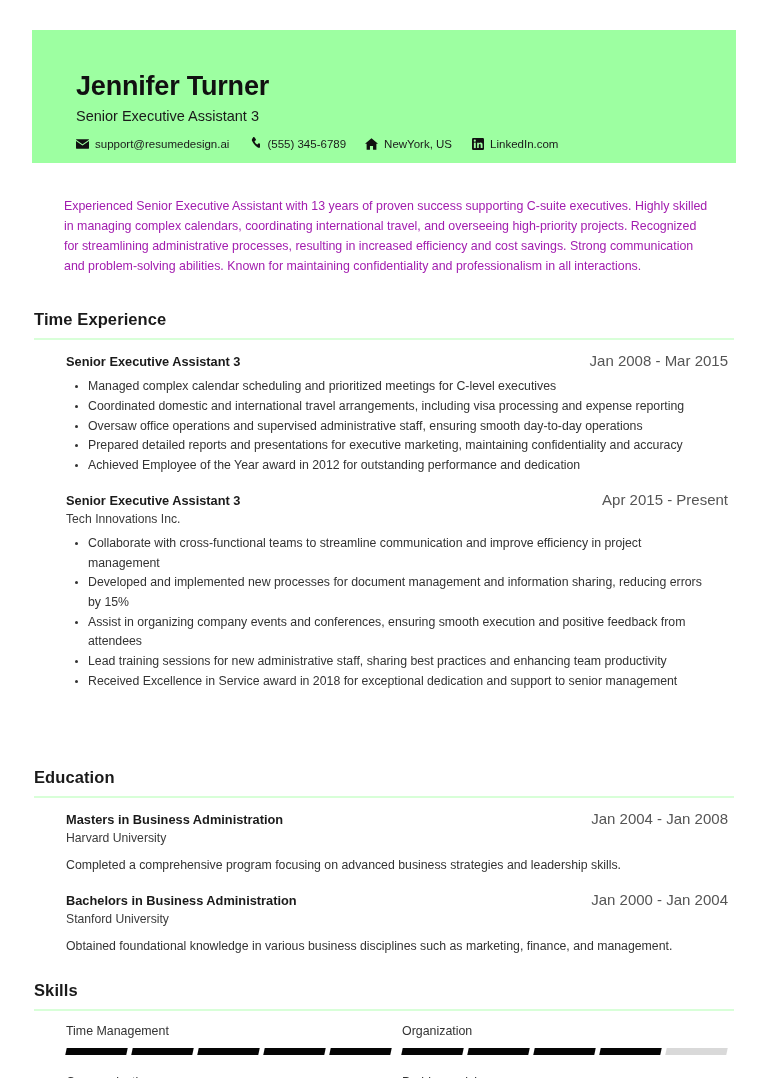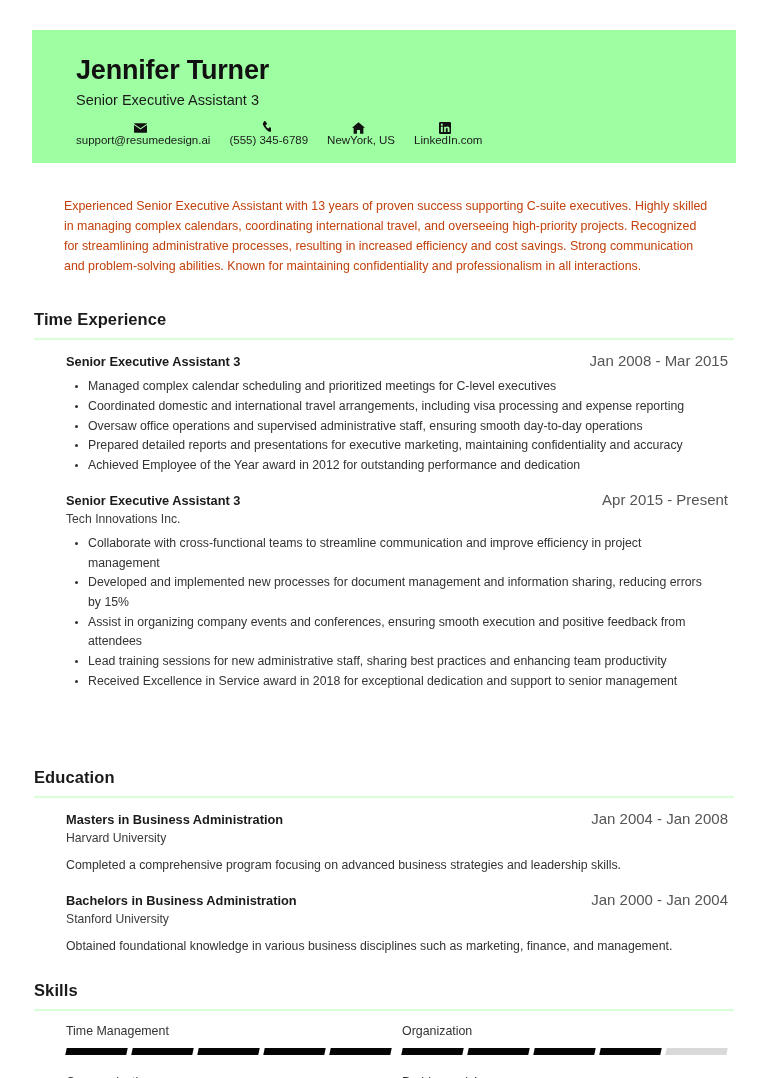--- a/index.html
+++ b/index.html
@@ -34,21 +34,21 @@
     height: 133px;
     background: #9dffa1;
     padding: 26px 0 0 44px;
   }
   .name {
     font-size: 27px;
     font-weight: bold;
     color: #111111;
     letter-spacing: -0.2px;
     line-height: 1.1;
-    margin: 0 0 6px 0;
+    margin: 16px 0 6px 0;
   }
   .job-title {
     font-size: 14.5px;
     font-weight: normal;
     color: #1a1a1a;
     line-height: 1.2;
     margin: 0 0 12px 0;
   }
   .contact-row {
     display: flex;
@@ -56,42 +56,41 @@
     flex-wrap: wrap;
     gap: 0px;
   }
   .contact-item {
     display: flex;
     align-items: center;
     font-size: 11.5px;
     color: #1a1a1a;
     margin-right: 19px;
     white-space: nowrap;
-    flex-direction: column;
   }
   .contact-item .ci-icon {
     display: inline-flex;
     align-items: center;
     justify-content: center;
     width: 13px;
     height: 13px;
     margin-right: 6px;
     flex: 0 0 auto;
   }
   .contact-item .ci-icon svg { display: block; }
 
   
   .summary {
     position: absolute;
     left: 64px;
     top: 196px;
     width: 648px;
     font-size: 12.4px;
     line-height: 1.62;
-    color: #c2410c;
+    color: #a21caf;
     text-align: left;
   }
 
   
   .section {
     position: absolute;
     left: 34px;
     width: 700px;
   }
   .section-title {

